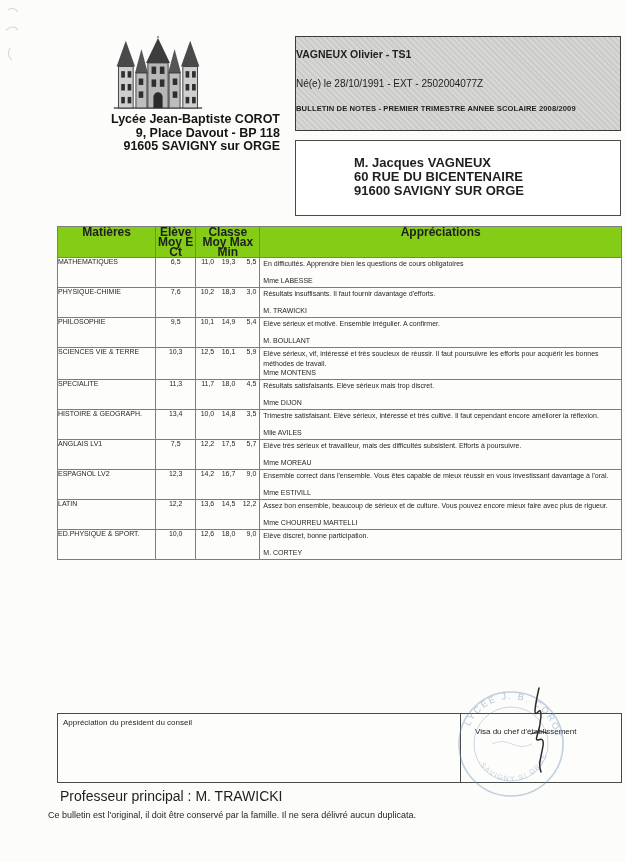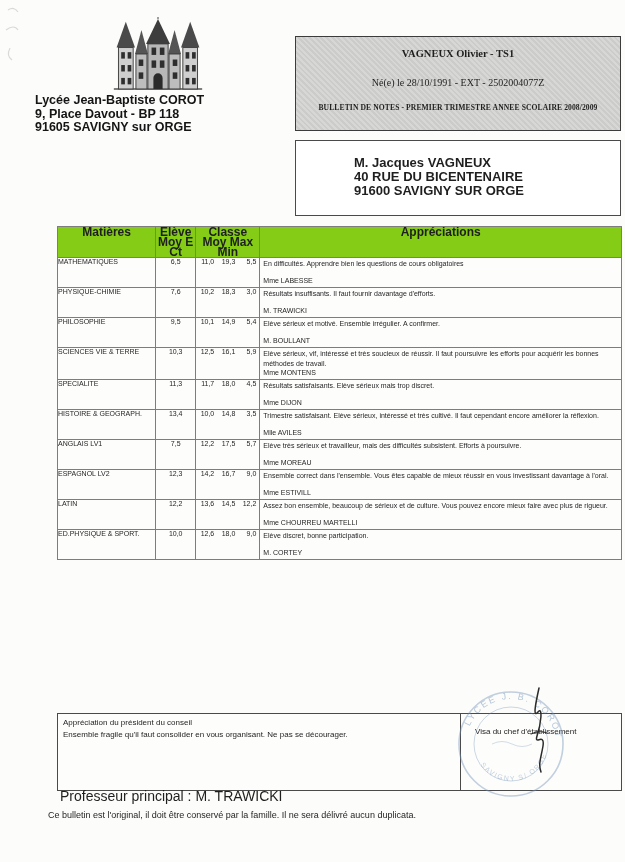--- a/index.html
+++ b/index.html
@@ -9,30 +9,29 @@
     background:#fcfcfa;
     font-family:"Liberation Sans","DejaVu Sans",sans-serif;
     color:#1f1f1f;
     overflow:hidden;
     margin:0 auto;
   }
   
   .artifact{position:absolute;left:2px;top:4px;opacity:.35;}
 
   
-  .school{position:absolute;left:35px;top:17px;width:245px;text-align:left;}
+  .school{position:absolute;left:35px;top:36px;width:245px;text-align:right;}
   .school svg{display:block;margin:0 auto 3px auto;}
   .school-line{font-weight:bold;font-size:12.5px;line-height:13.5px;color:#151515;}
 
   
   .student-box{
     position:absolute;left:295px;top:36px;width:324px;height:93px;
-    background:#d2d2d0;border:1px solid #3c3c3c;text-align:center;
+    background:#d2d2d0;border:1px solid #3c3c3c;
     background-image:repeating-linear-gradient(45deg,rgba(255,255,255,.12) 0 2px,rgba(0,0,0,.03) 2px 4px);
-    font-family:Liberation Serif, serif;
   }
   .student-name-line{font-weight:bold;font-size:10.5px;margin-top:11px;}
   .student-birth-line{font-size:10px;margin-top:18px;}
   .bulletin-line{font-weight:bold;font-size:7.6px;margin-top:15px;letter-spacing:.1px;}
 
   
   .recipient-box{
     position:absolute;left:295px;top:140px;width:324px;height:74px;
     background:#fff;border:1px solid #4a4a4a;
   }
@@ -60,21 +59,21 @@
   .cstats-grid{display:grid;grid-template-columns:1fr 1fr 1fr;}
   .cstats-grid span{text-align:right;padding-right:3px;}
   td.appr{font-size:7px;}
   .appr-wrap{display:flex;flex-direction:column;justify-content:space-between;min-height:29px;height:100%;padding:1px 2px 1px 3px;box-sizing:border-box;}
   .appr-comment{line-height:9.5px;}
   .appr-teacher{line-height:9px;padding-bottom:1px;}
   tr.grow{height:30px;}
 
   
   .council-box{
-    position:absolute;left:57px;top:713px;width:565px;height:78px;
+    position:absolute;left:57px;top:713px;width:565px;height:70px;
     border:1px solid #4a4a4a;display:flex;background:#fdfdfc;box-sizing:border-box;
   }
   .council-left{width:403px;border-right:1px solid #4a4a4a;padding:3px 5px;box-sizing:border-box;}
   .council-title{font-size:8px;line-height:12px;}
   .council-comment{font-size:8px;line-height:12px;}
   .visa-cell{flex:1;padding:6px 4px 0 14px;box-sizing:border-box;}
   .visa-label{font-size:8px;}
 
   
   .stamp{position:absolute;left:452px;top:682px;pointer-events:none;}
@@ -142,21 +141,21 @@
 
   <div class="student-box">
     <div class="student-name-line">VAGNEUX Olivier - TS1</div>
     <div class="student-birth-line">Né(e) le 28/10/1991 - EXT - 2502004077Z</div>
     <div class="bulletin-line">BULLETIN DE NOTES - PREMIER TRIMESTRE ANNEE SCOLAIRE 2008/2009</div>
   </div>
 
   <div class="recipient-box">
     <div class="recipient-inner">
       <div class="recipient-line">M. Jacques VAGNEUX</div>
-      <div class="recipient-line">40 RUE DU BICENTENAIRE</div>
+      <div class="recipient-line">60 RUE DU BICENTENAIRE</div>
       <div class="recipient-line">91600 SAVIGNY SUR ORGE</div>
     </div>
   </div>
 
   <table class="grades">
     <colgroup>
       <col class="col-subject">
         <col class="col-eleve">
         <col class="col-classe">
         <col class="col-appr">
@@ -358,21 +357,20 @@
           <div class="appr-teacher">M. CORTEY</div>
         </div>
       </td>
     </tr>
   </tbody>
   </table>
 
   <div class="council-box">
     <div class="council-left">
       <div class="council-title">Appréciation du président du conseil</div>
-      <div class="council-comment">Ensemble fragile qu'il faut consolider en vous organisant. Ne pas se décourager.</div>
     </div>
     <div class="visa-cell">
       <span class="visa-label">Visa du chef d'établissement</span>
     </div>
   </div>
 
   <svg class="stamp" width="118" height="120" viewBox="0 0 118 120">
     <defs>
       <path id="arcTop" d="M14,62 a45,45 0 0 1 90,0"></path>
       <path id="arcBot" d="M22,62 a37,37 0 0 0 74,0"></path>

